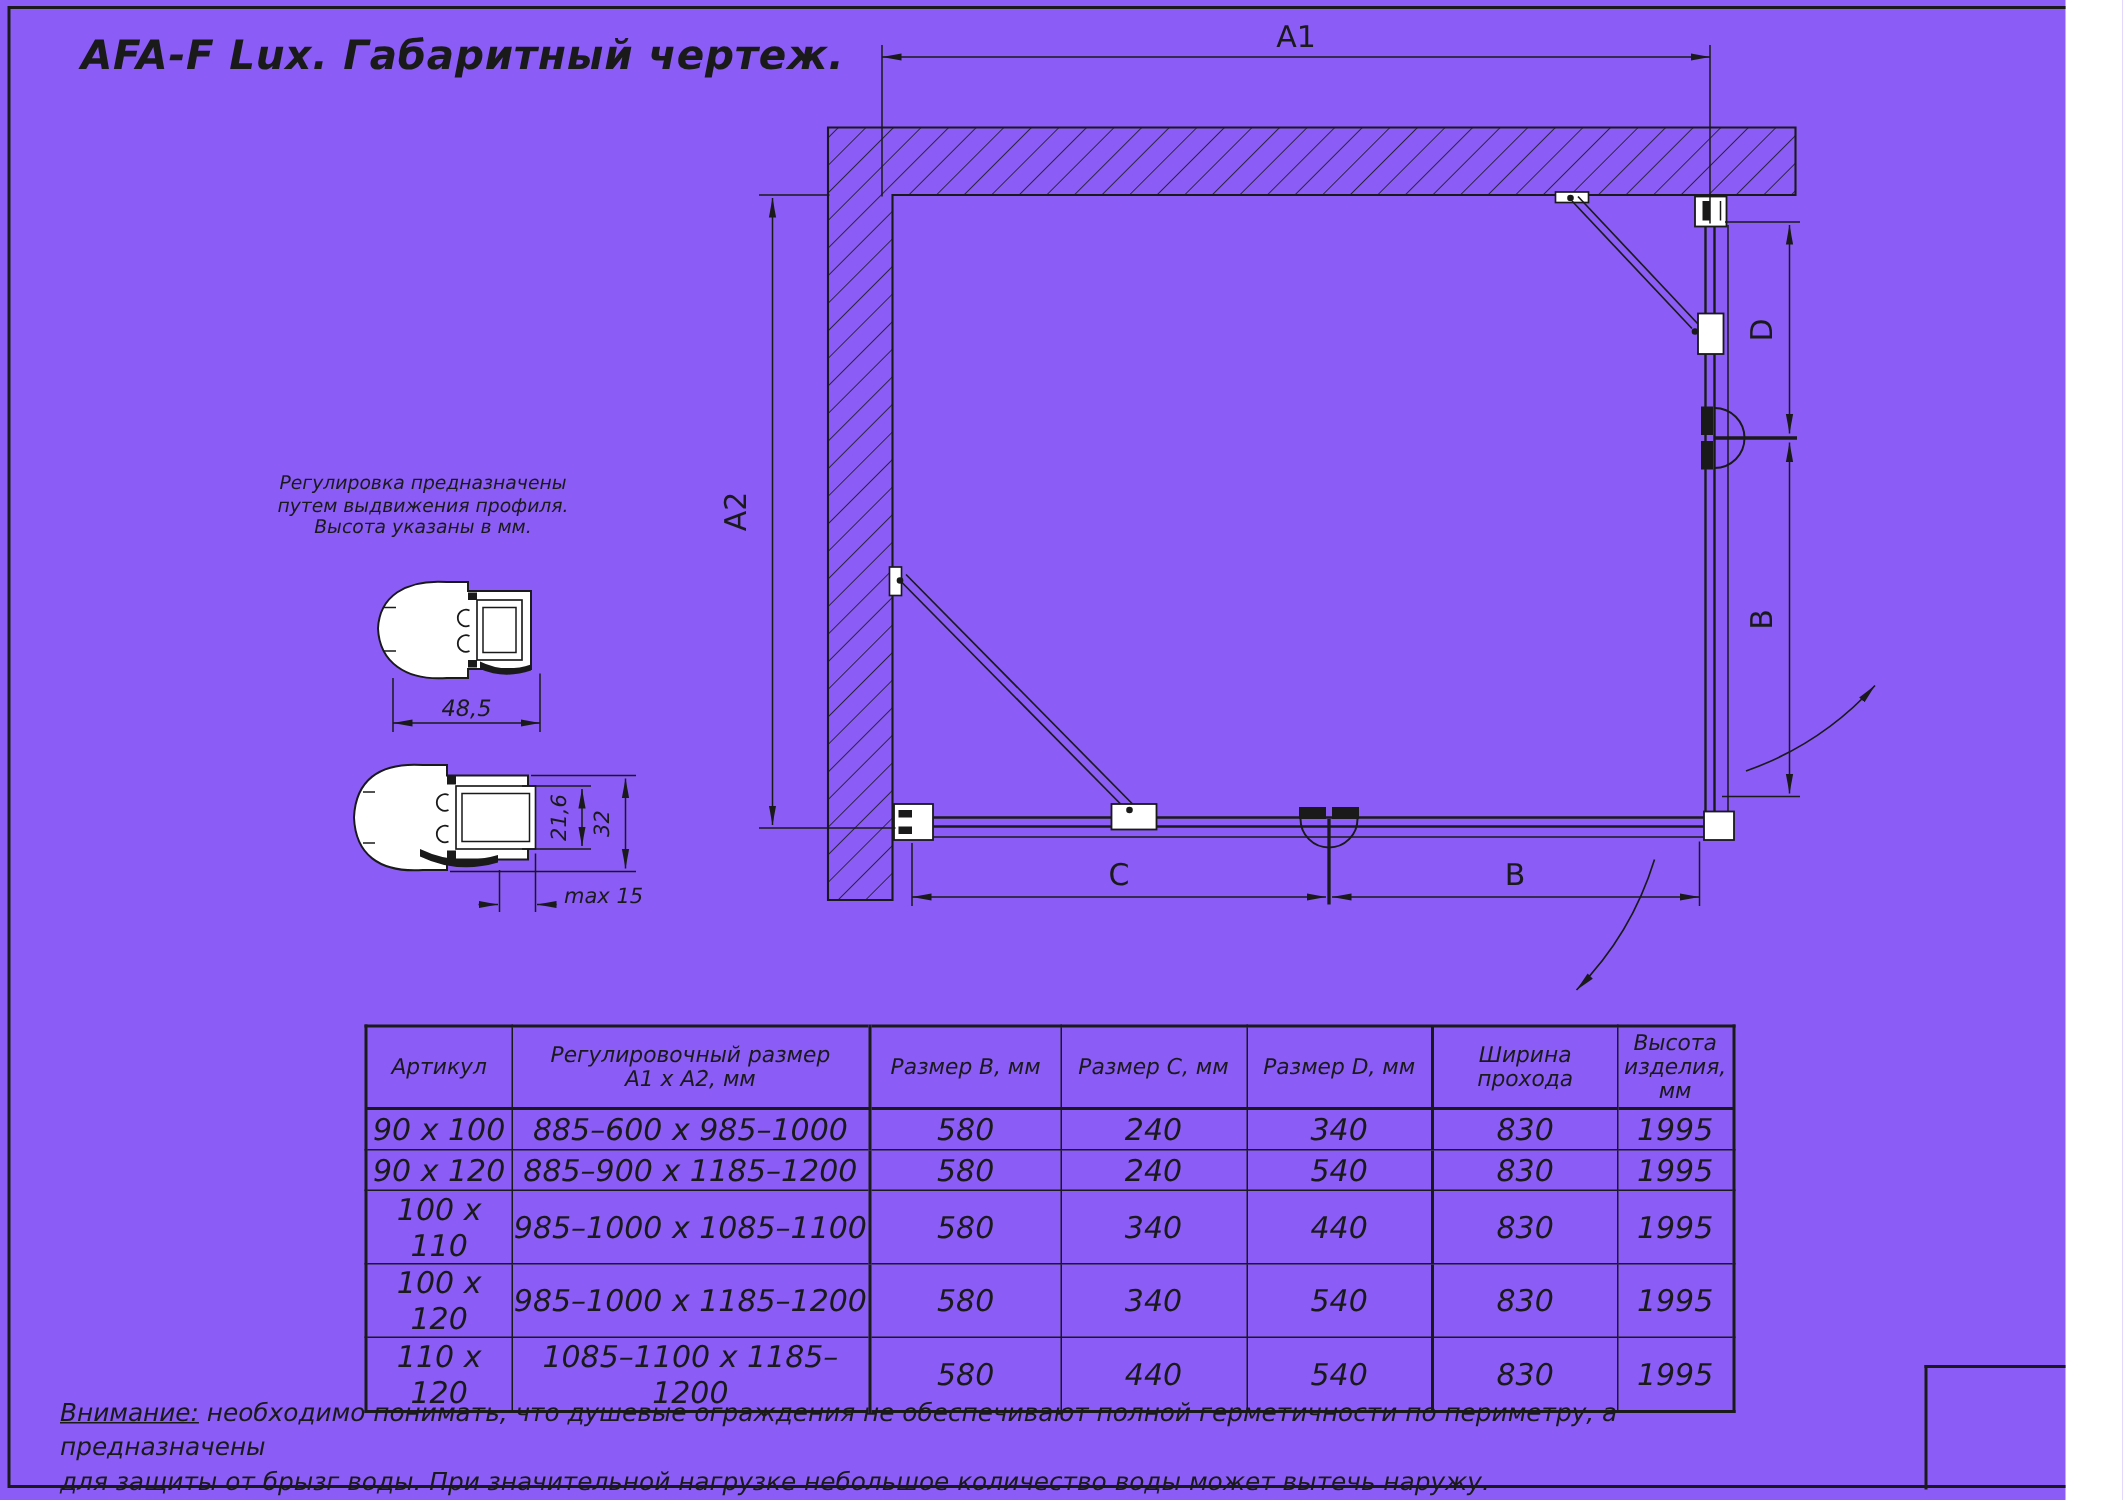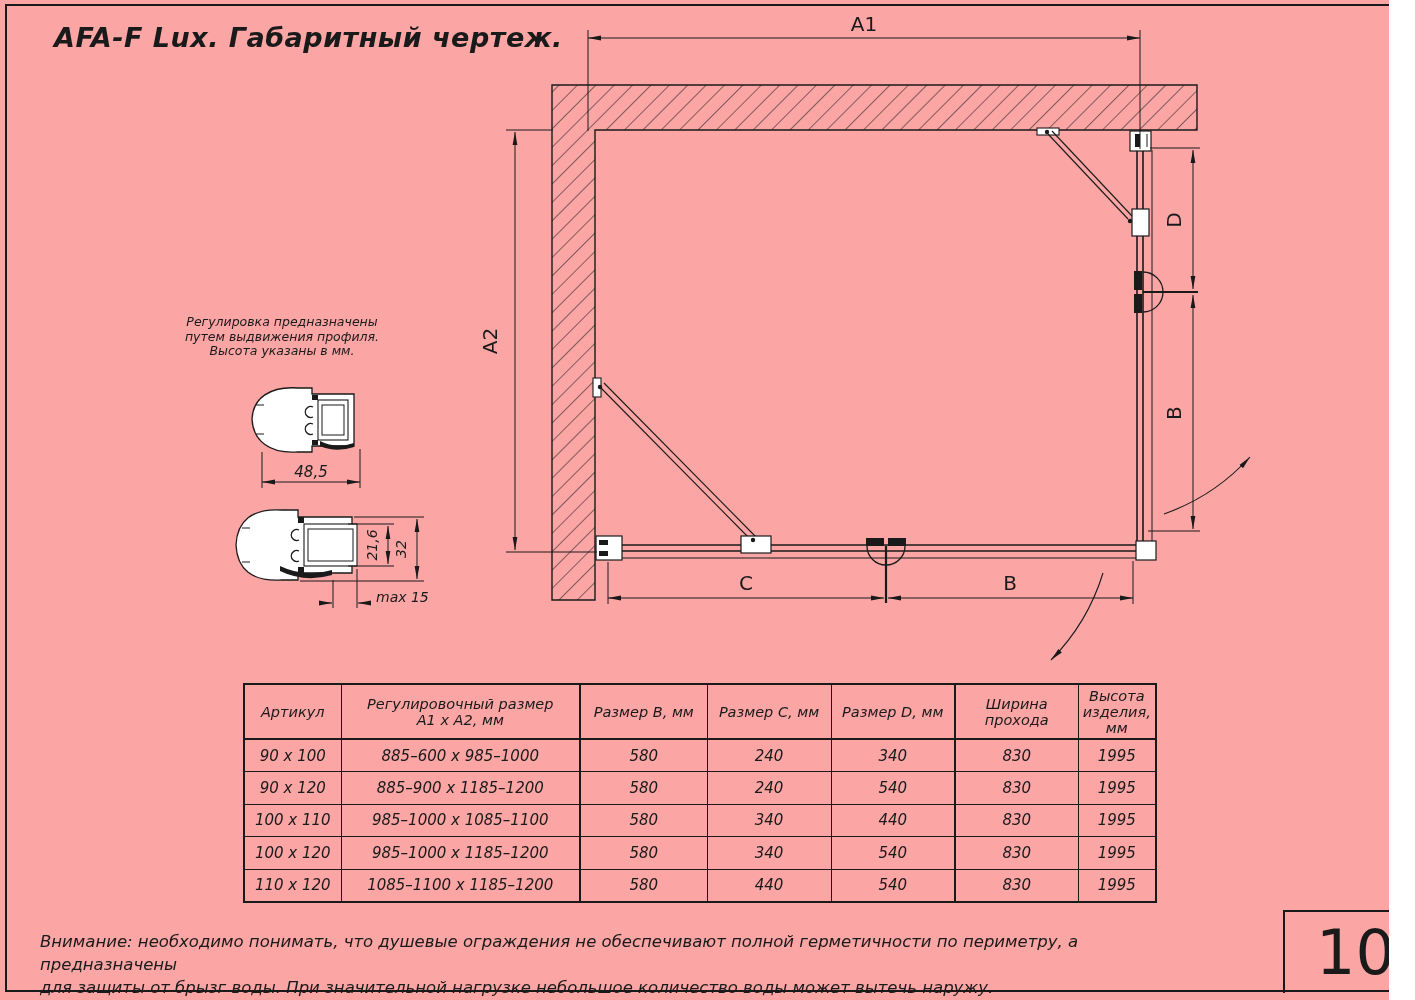--- a/index.html
+++ b/index.html
@@ -1,40 +1,40 @@
 <!DOCTYPE html>
 <html><head>
 <meta charset="utf-8">
 <style>
   html,body{margin:0;padding:0;background:#fff;}
-  .sheet{position:relative;width:1377px;height:1000px;background:#fca5a5;overflow:hidden;
-         font-family:"DejaVu Sans",sans-serif;color:#1a1a1a;padding-left:12px;}
+  .sheet{position:relative;width:1377px;height:1000px;background:#8b5cf6;overflow:hidden;
+         font-family:"DejaVu Sans",sans-serif;color:#1a1a1a;}
   .sheet-border{position:absolute;left:5px;top:4px;width:1403px;height:988px;
          border:2px solid #1a1a1a;box-sizing:border-box;}
   .title{position:absolute;left:54px;top:22px;font-size:27px;font-style:italic;
          font-weight:600;letter-spacing:.5px;}
   .note{position:absolute;left:163px;top:315px;width:238px;text-align:center;
         font-size:12.5px;font-style:italic;line-height:14.5px;}
   svg.draw{position:absolute;left:0;top:0;}
   svg text{font-family:"DejaVu Sans",sans-serif;fill:#1a1a1a;}
   .dimlabel{font-size:20px;}
   .dimnum{font-size:15px;font-style:italic;}
   .dimnum-sm{font-size:14px;font-style:italic;}
   table.sizes{position:absolute;left:243px;top:683px;width:912px;height:220px;
         border-collapse:collapse;table-layout:fixed;font-style:italic;}
   table.sizes th,table.sizes td{border:1px solid #1a1a1a;text-align:center;
         vertical-align:middle;padding:0;}
   table.sizes{border:2px solid #1a1a1a;}
   table.sizes th{height:53px;font-size:14.5px;font-weight:normal;white-space:pre-line;
         border-bottom:2px solid #1a1a1a;}
-  table.sizes td{height:26px;font-size:15px;}
+  table.sizes td{height:26px;font-size:20px;}
   .thickL{border-left:2px solid #1a1a1a !important;}
   .warning{position:absolute;left:40px;top:930px;width:1130px;font-size:16.5px;
         font-style:italic;line-height:23px;}
-  .warning .wlabel{}
+  .warning .wlabel{text-decoration:underline;}
   .corner-box{position:absolute;left:1283px;top:910px;width:125px;height:83px;
         border-left:2px solid #1a1a1a;border-top:2px solid #1a1a1a;box-sizing:border-box;}
   .page-number{position:absolute;left:1285px;top:922px;width:110px;text-align:right;
         font-size:62px;line-height:62px;}
 </style>
 </head>
 <body>
 
 <div class="sheet">
   <div class="sheet-border"></div>
@@ -277,14 +277,13 @@
       </tr>
     </tbody>
   </table>
 
   <div class="warning">
     <span class="wlabel">Внимание:</span><span> необходимо понимать, что душевые ограждения не обеспечивают полной герметичности по периметру, а предназначены</span><br>
     <span>для защиты от брызг воды. При значительной нагрузке небольшое количество воды может вытечь наружу.</span>
   </div>
 
   <div class="corner-box"></div>
-  <div class="page-number">10</div>
 </div>
 
 </body></html>

